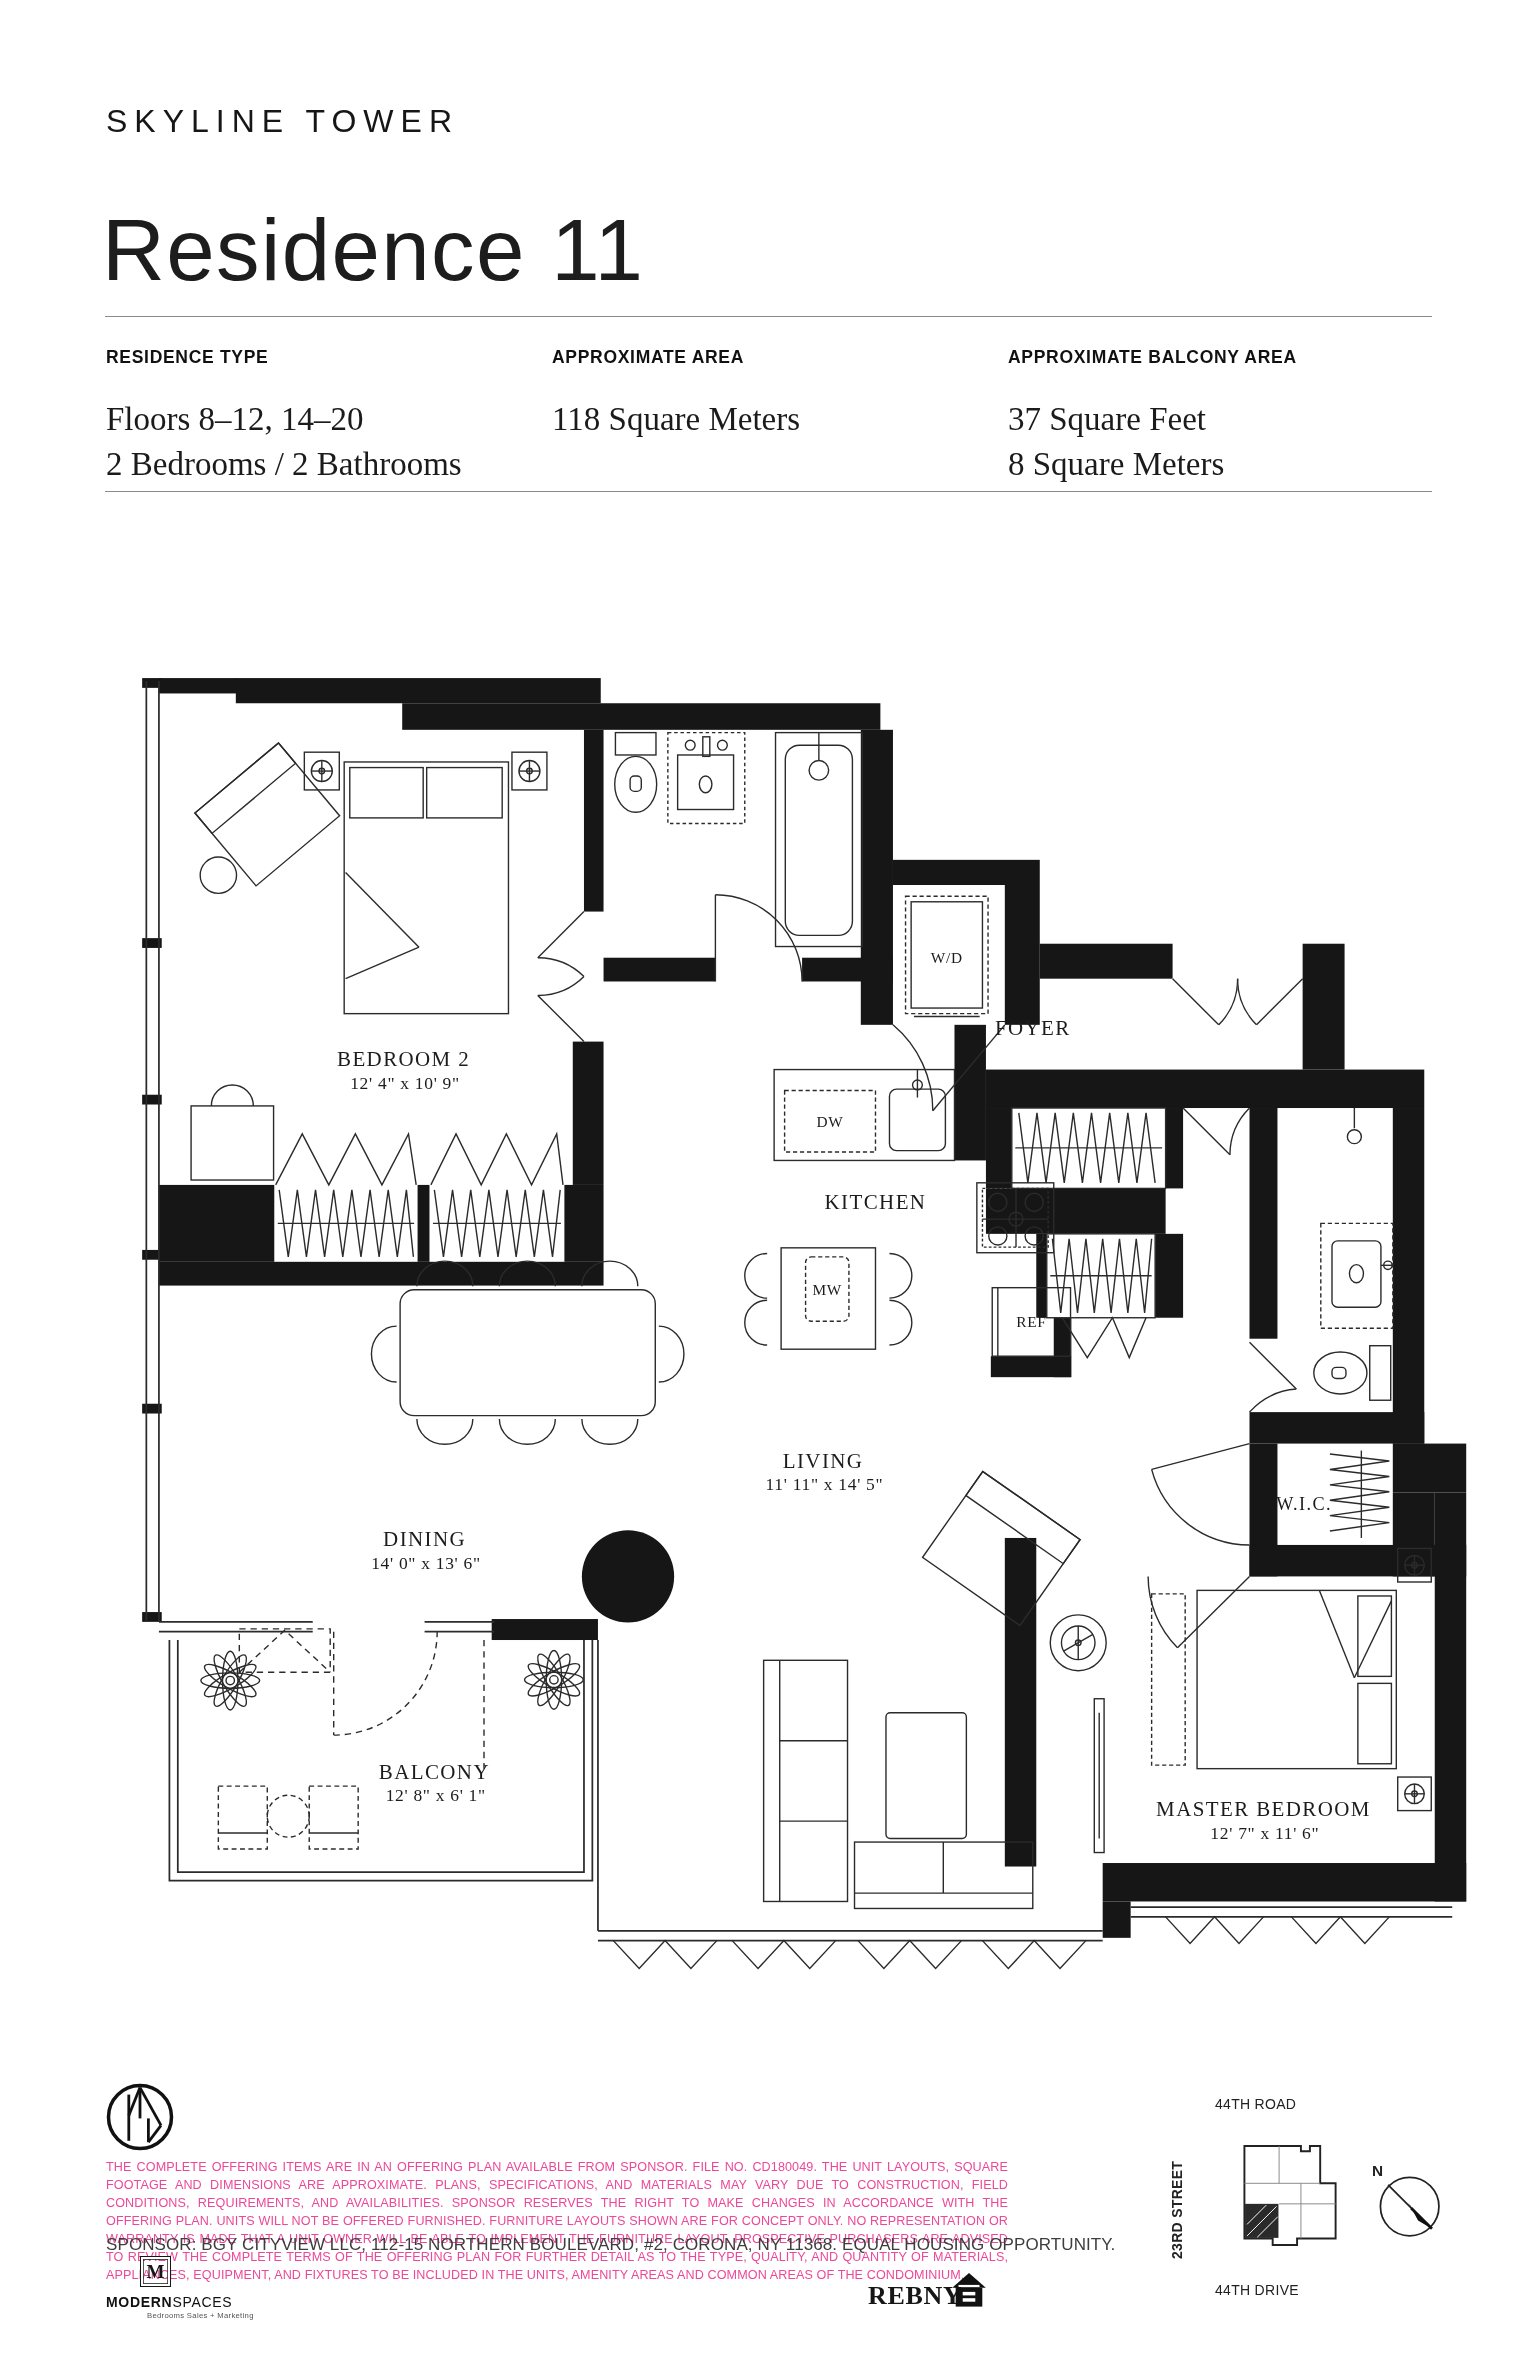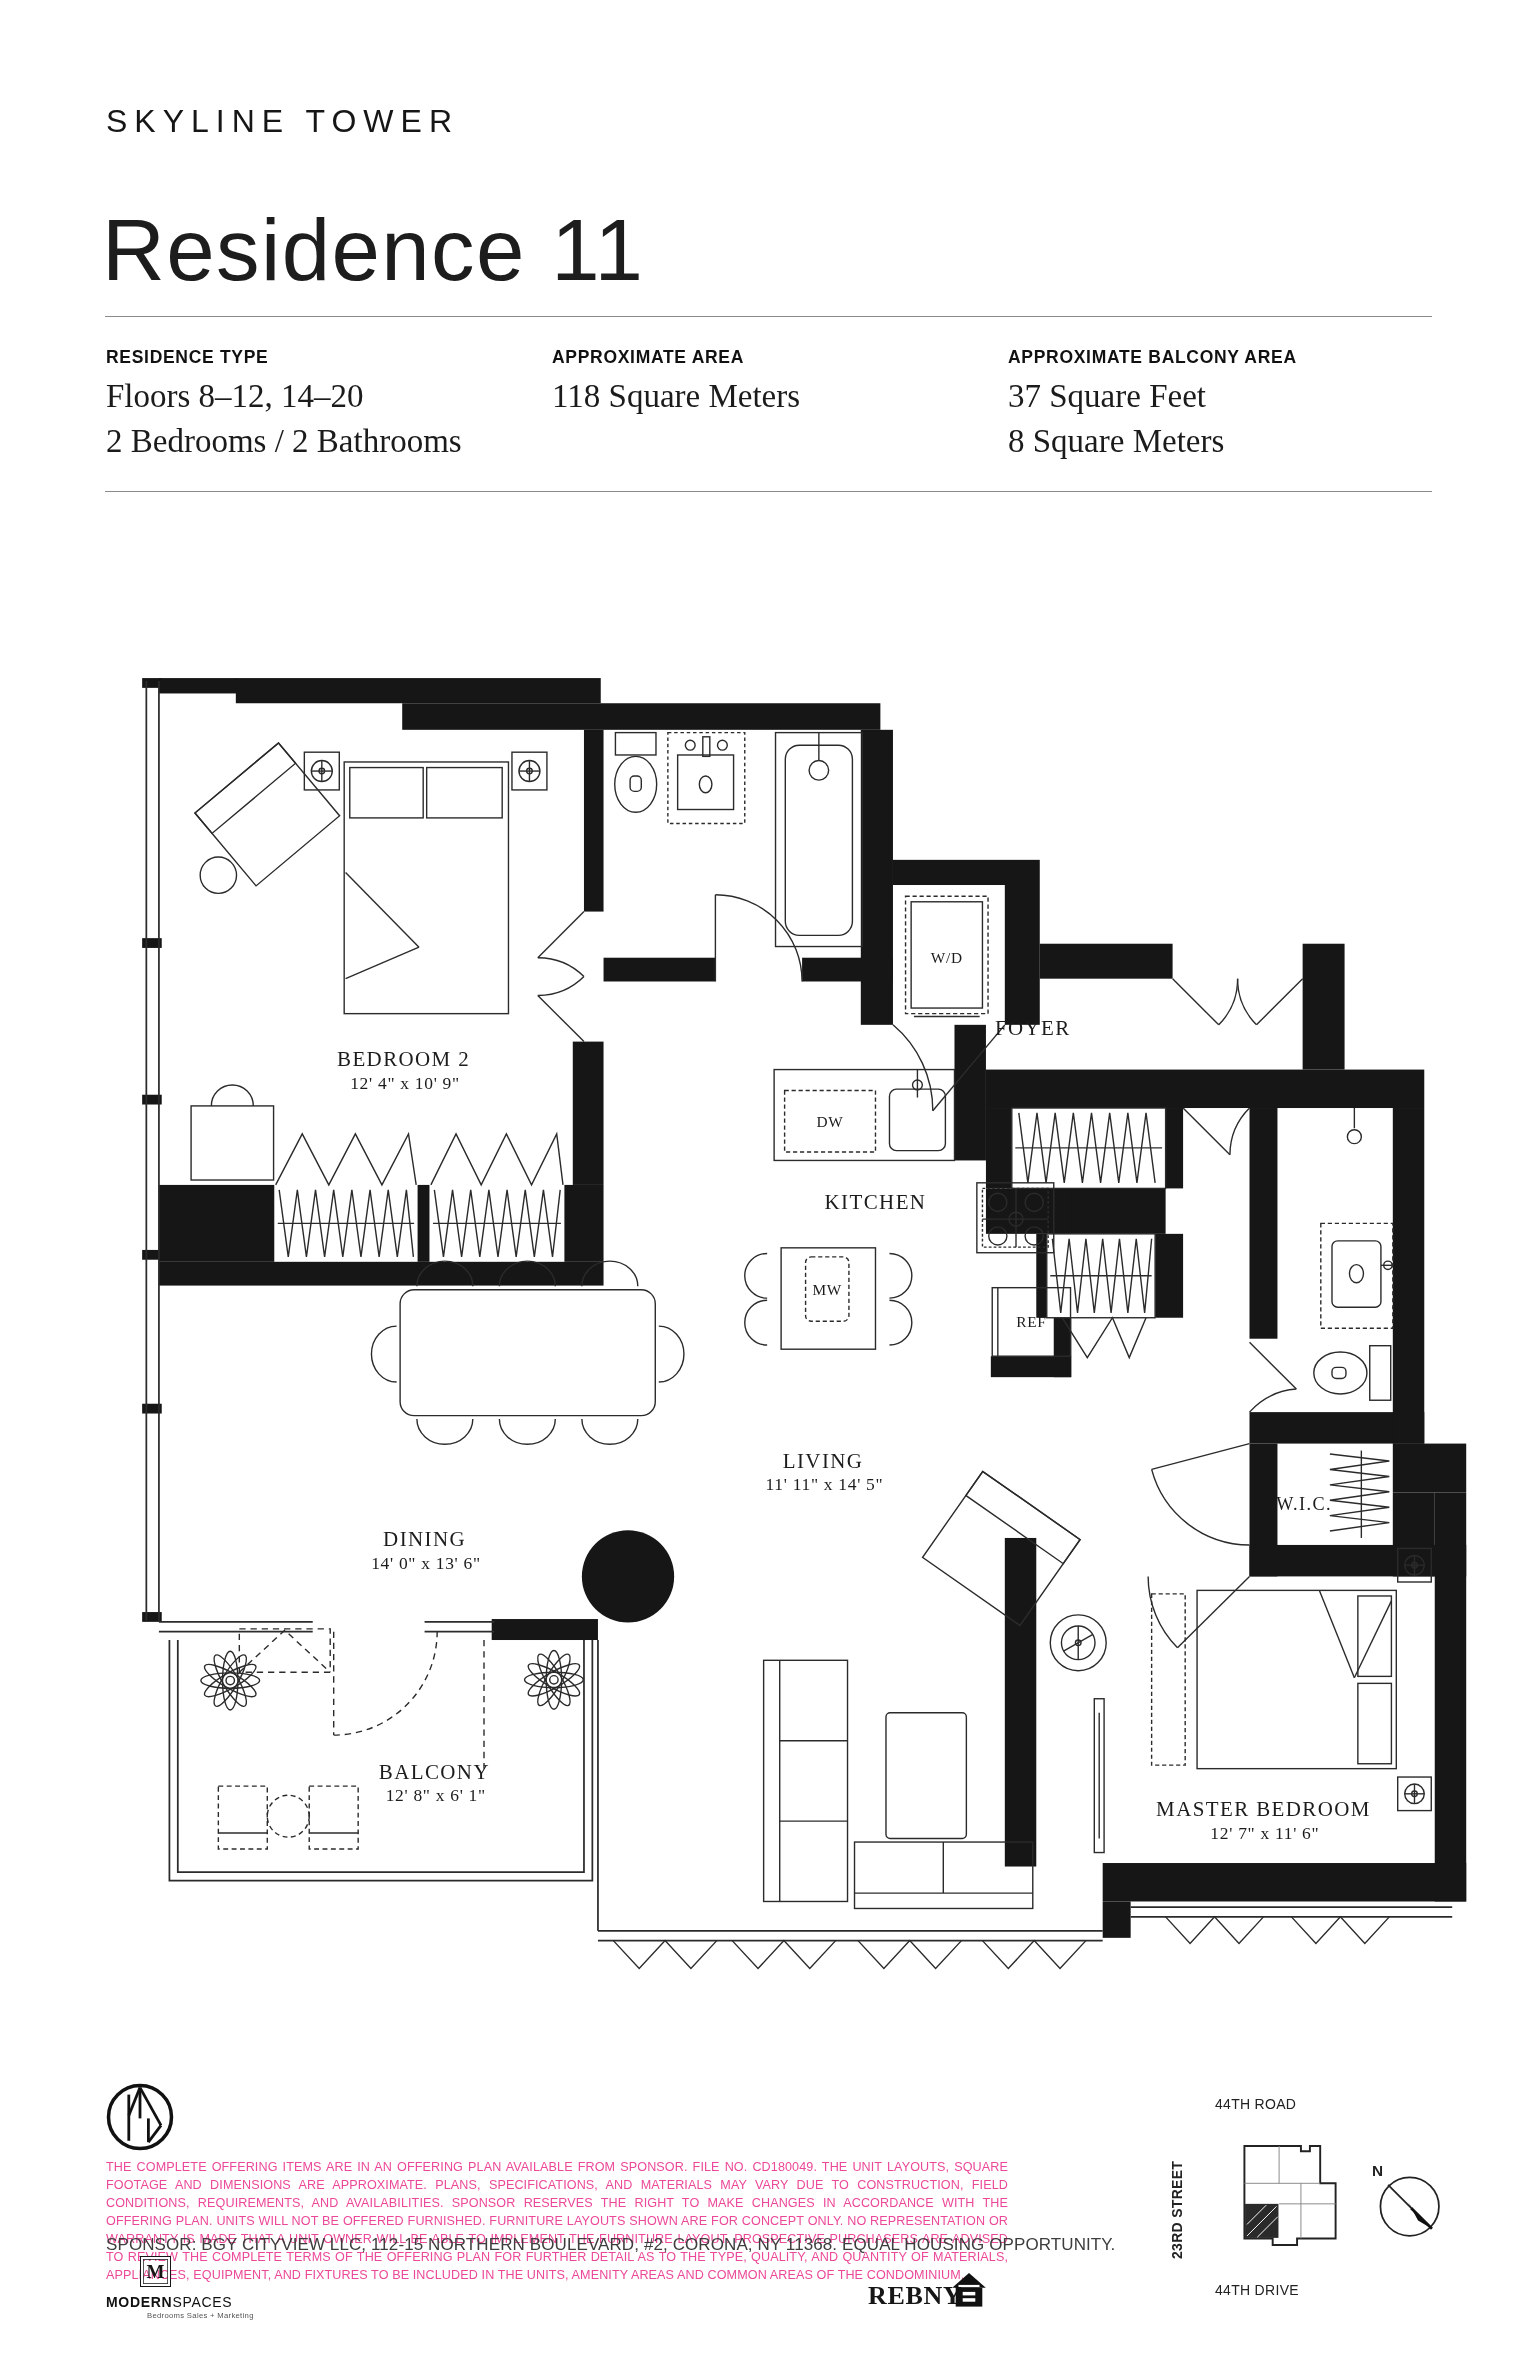--- a/index.html
+++ b/index.html
@@ -6,21 +6,21 @@
   .page{position:relative;width:1538px;height:2377px;background:#ffffff;overflow:hidden;
         font-family:"Liberation Sans",sans-serif;color:#1a1a1a;padding-left:25px;}
   .abs{position:absolute;}
   .brand{left:106px;top:103px;font-size:32px;letter-spacing:7px;font-weight:500;color:#161616;}
   .title{left:102px;top:200px;font-family:Liberation Sans, sans-serif;font-size:87px;
          font-weight:400;letter-spacing:1.4px;color:#1d1d1d;}
   .rule{left:105px;width:1327px;height:1.4px;background:#8a8a8a;}
   .rule1{top:316px;} .rule2{top:491px;}
   .spec{top:347px;width:420px;}
   .spec .lbl{font-size:17.5px;font-weight:700;letter-spacing:0.7px;color:#111;}
-  .spec .val{margin-top:6px;font-family:"Liberation Serif",serif;font-size:33px;
+  .spec .val{margin-top:29px;font-family:"Liberation Serif",serif;font-size:33px;
              line-height:45px;color:#1b1b1b;}
   .spec1{left:106px;} .spec2{left:552px;} .spec3{left:1008px;}
   .plan{left:103px;top:650px;}
   .disc{left:106px;top:2158px;width:902px;font-size:12.6px;line-height:18px;color:#ec4899;
         text-align:justify;letter-spacing:0.1px;}
   .sponsor{left:106px;top:2235px;font-size:17px;color:#3d3d3d;letter-spacing:0.1px;}
   .msbox{left:140px;top:2256px;width:29px;height:29px;border:1.4px solid #161616;box-shadow:inset 0 0 0 2.1px #fff, inset 0 0 0 2.8px #161616;
          display:flex;align-items:center;justify-content:center;font-family:"Liberation Serif",serif;
          font-size:19px;font-weight:700;color:#161616;}
   .msname{left:106px;top:2294px;font-size:14px;letter-spacing:0.7px;color:#111;}

